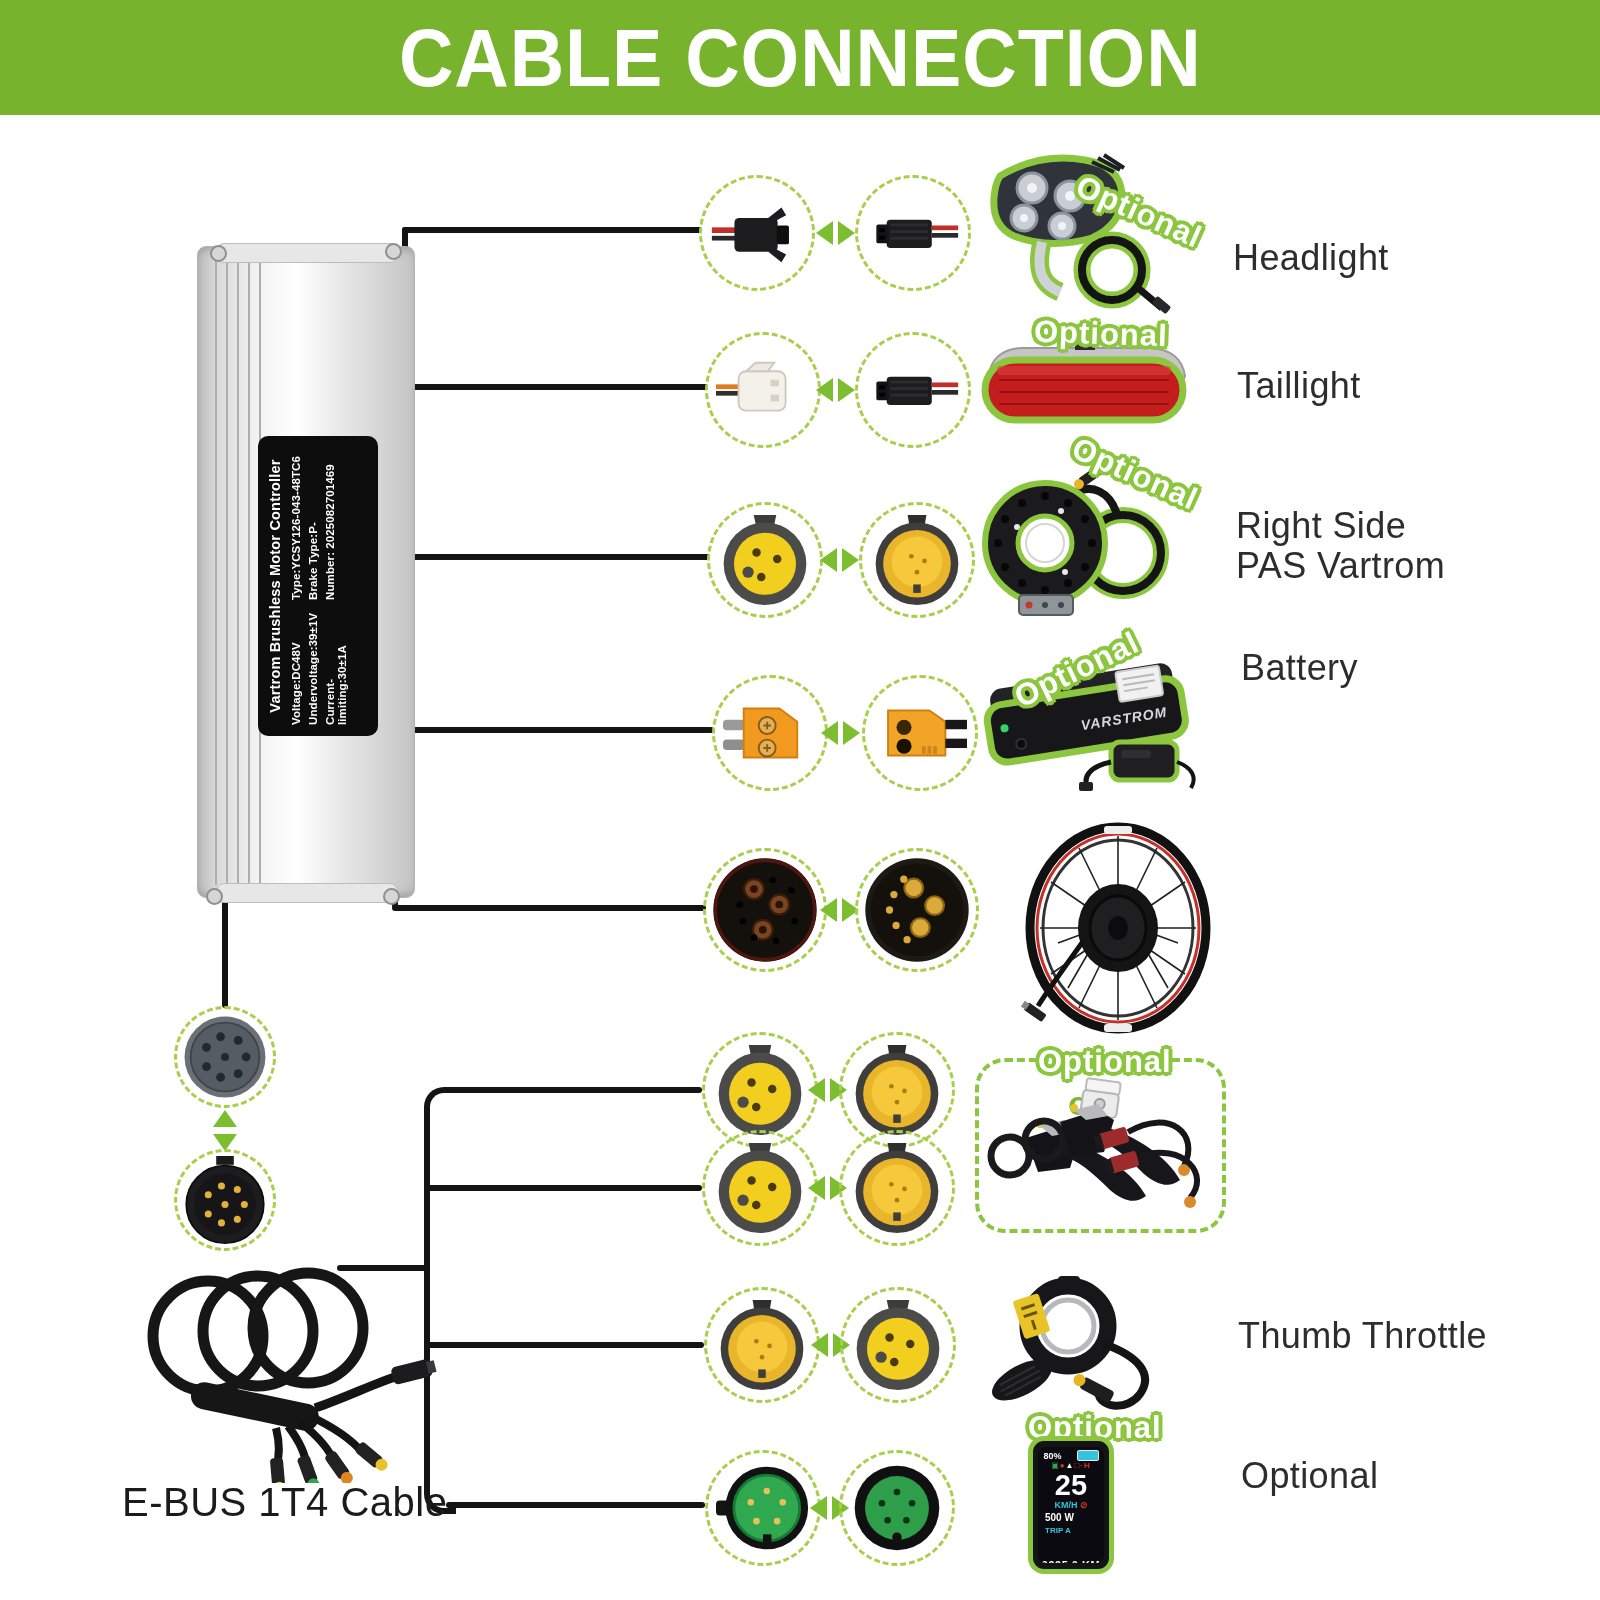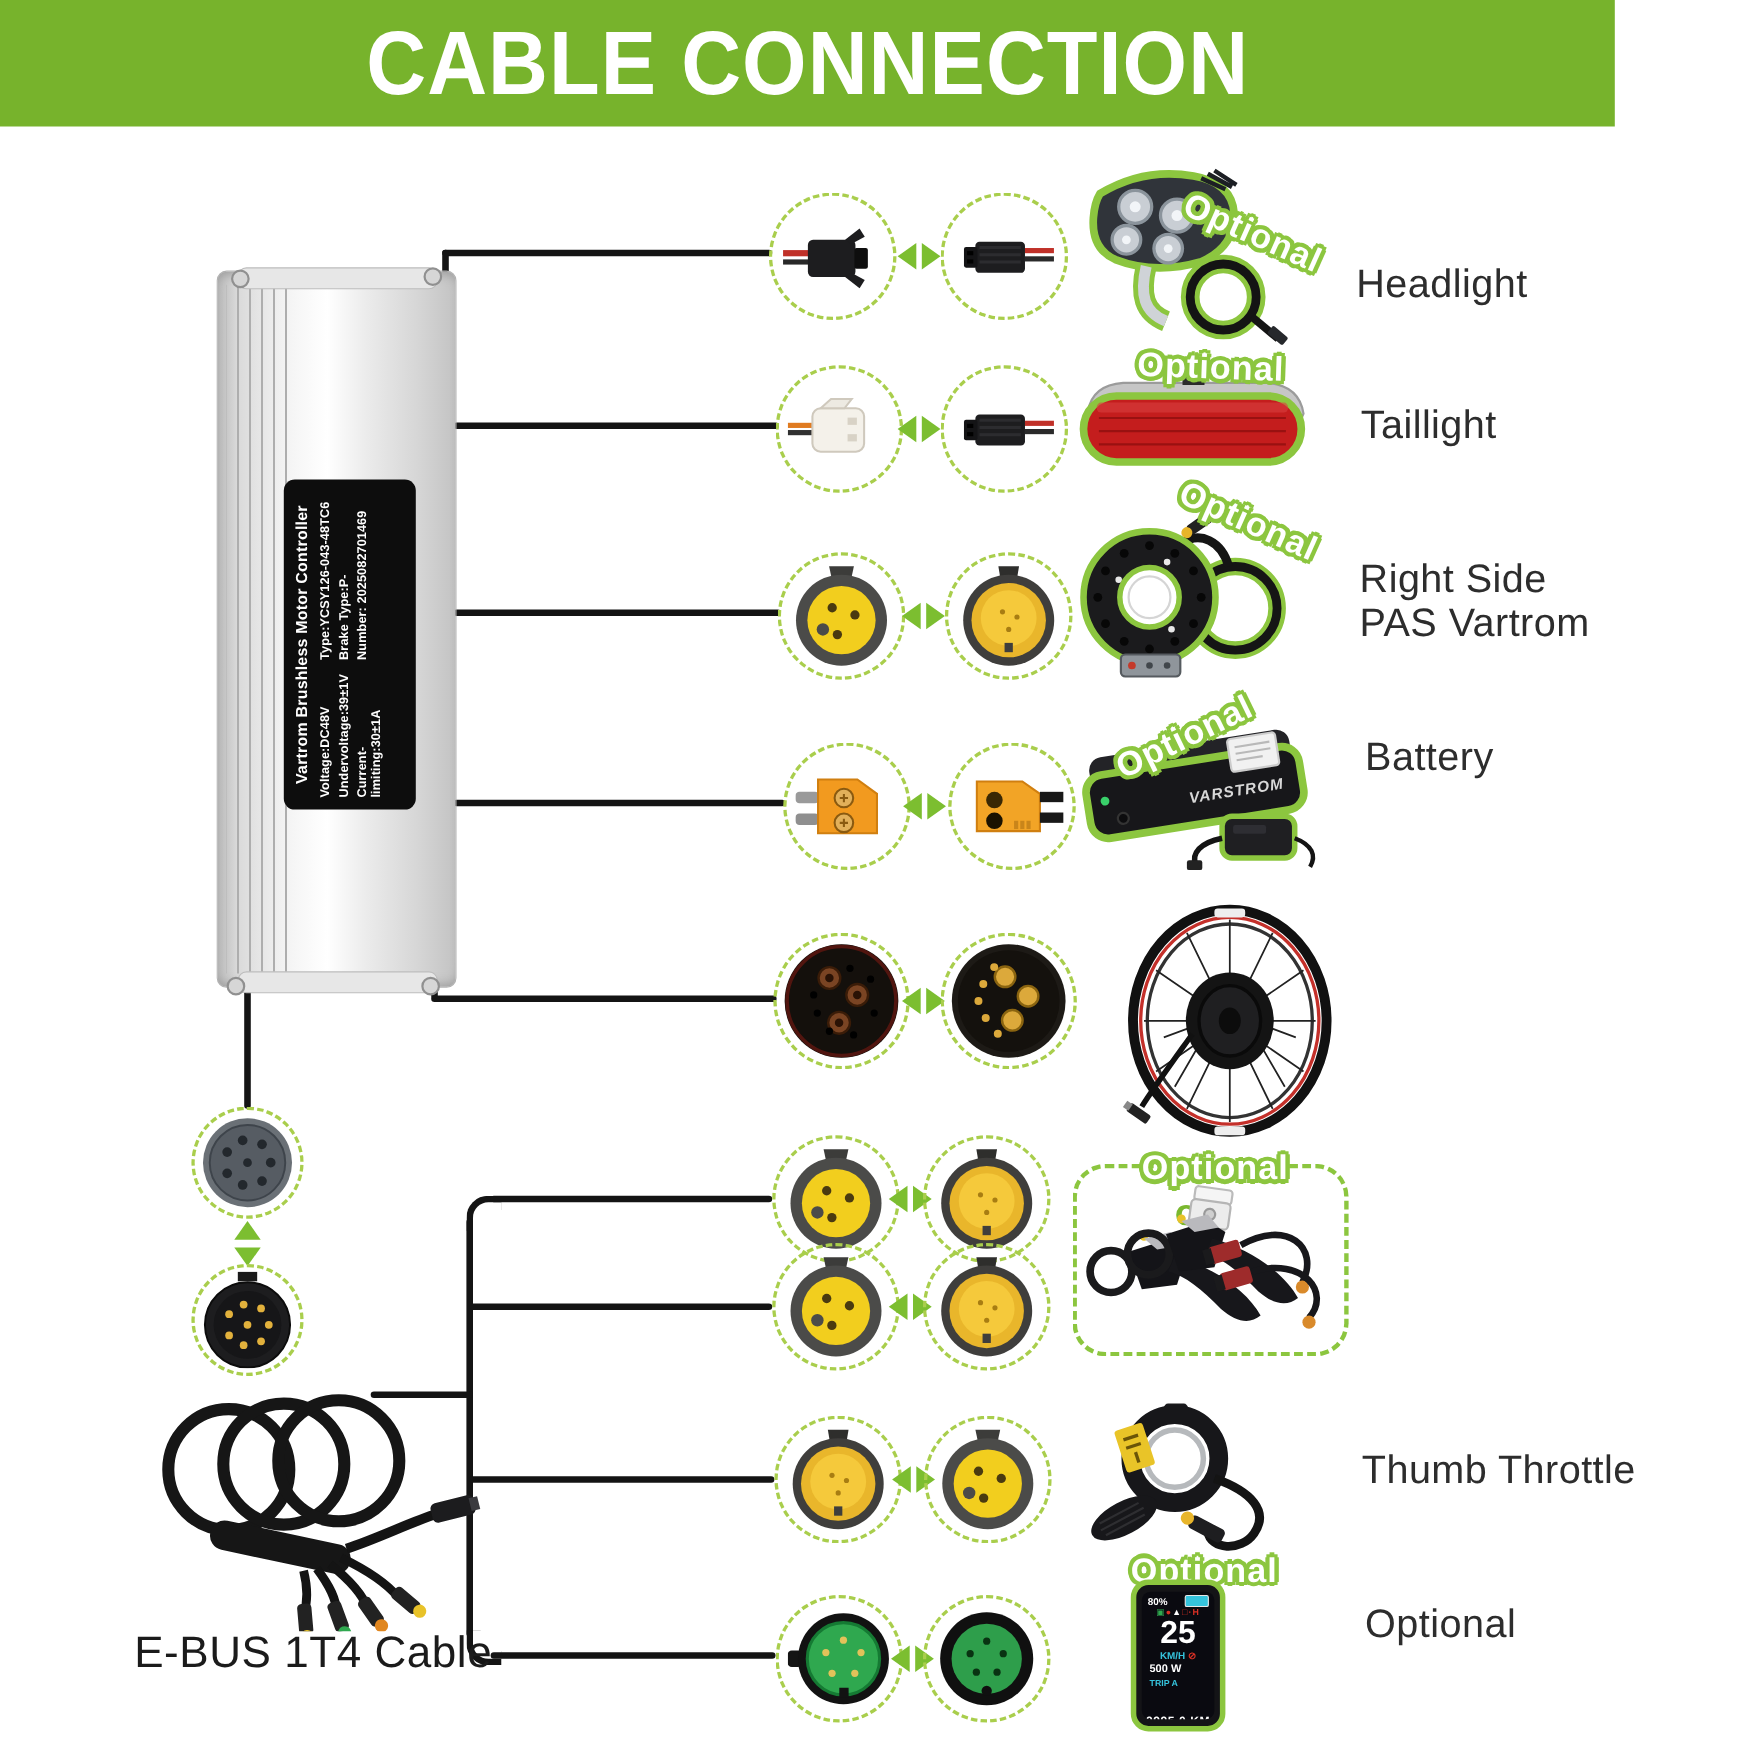--- a/index.html
+++ b/index.html
@@ -1,19 +1,19 @@
 <!DOCTYPE html>
 <html><head>
 <meta charset="utf-8">
 <style>
   html,body{margin:0;padding:0;background:#fff;}
   .page{position:relative;width:1600px;height:1600px;background:#ffffff;overflow:hidden;
         font-family:"Liberation Sans",sans-serif;}
   
-  .header{position:absolute;left:0;top:0;width:1468px;height:115px;background:#77B32C;
+  .header{position:absolute;left:0;top:0;width:1600px;height:115px;background:#77B32C;
           display:flex;align-items:center;justify-content:center;}
   .header h1{margin:0;color:#fff;font-size:82px;font-weight:bold;letter-spacing:1px;
              transform:scaleX(.92);white-space:nowrap;}
   
   .line{position:absolute;background:#141414;border-radius:3px;}
   .corner{position:absolute;width:26px;height:26px;border:0 solid #141414;}
   .corner.tl{border-left-width:6px;border-top-width:6px;border-top-left-radius:20px;}
   .corner.bl{border-left-width:6px;border-bottom-width:6px;border-bottom-left-radius:20px;}
   
   .controller{position:absolute;left:197px;top:246px;width:216px;height:650px;border-radius:9px;
@@ -637,17 +637,17 @@
       </div>
     </div>
   </div>
 
   <div class="plabel" style="left:1233px;top:238px;">Headlight</div>
   <div class="plabel" style="left:1237px;top:366px;">Taillight</div>
   <div class="plabel" style="left:1236px;top:506px;">
     <div>Right Side</div>
     <div>PAS Vartrom</div>
   </div>
-  <div class="plabel" style="left:1241px;top:668px;">Battery</div>
+  <div class="plabel" style="left:1241px;top:648px;">Battery</div>
   <div class="plabel" style="left:1238px;top:1316px;">Thumb Throttle</div>
   <div class="plabel" style="left:1241px;top:1456px;">Optional</div>
 
 </div>
 
 </body></html>

